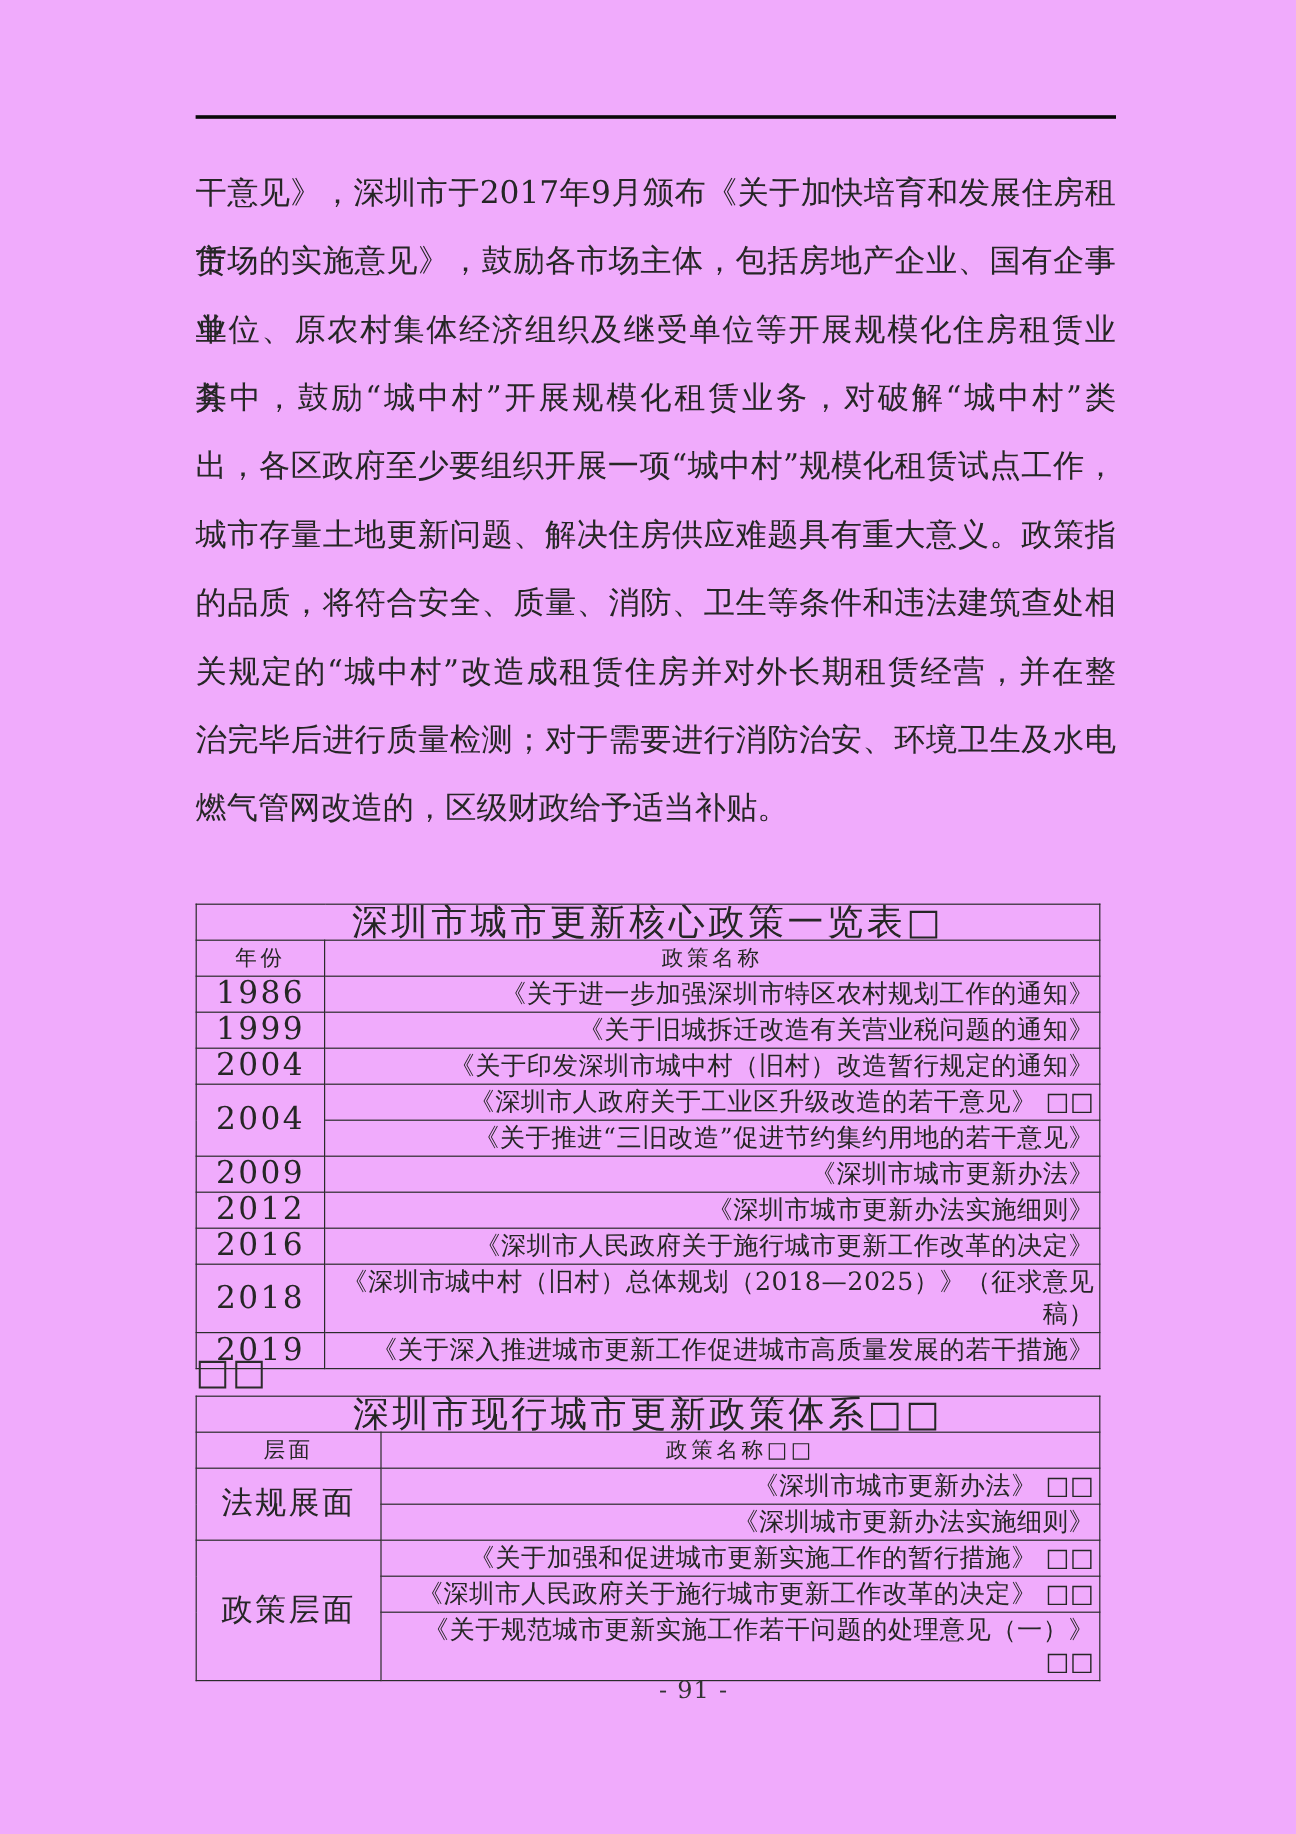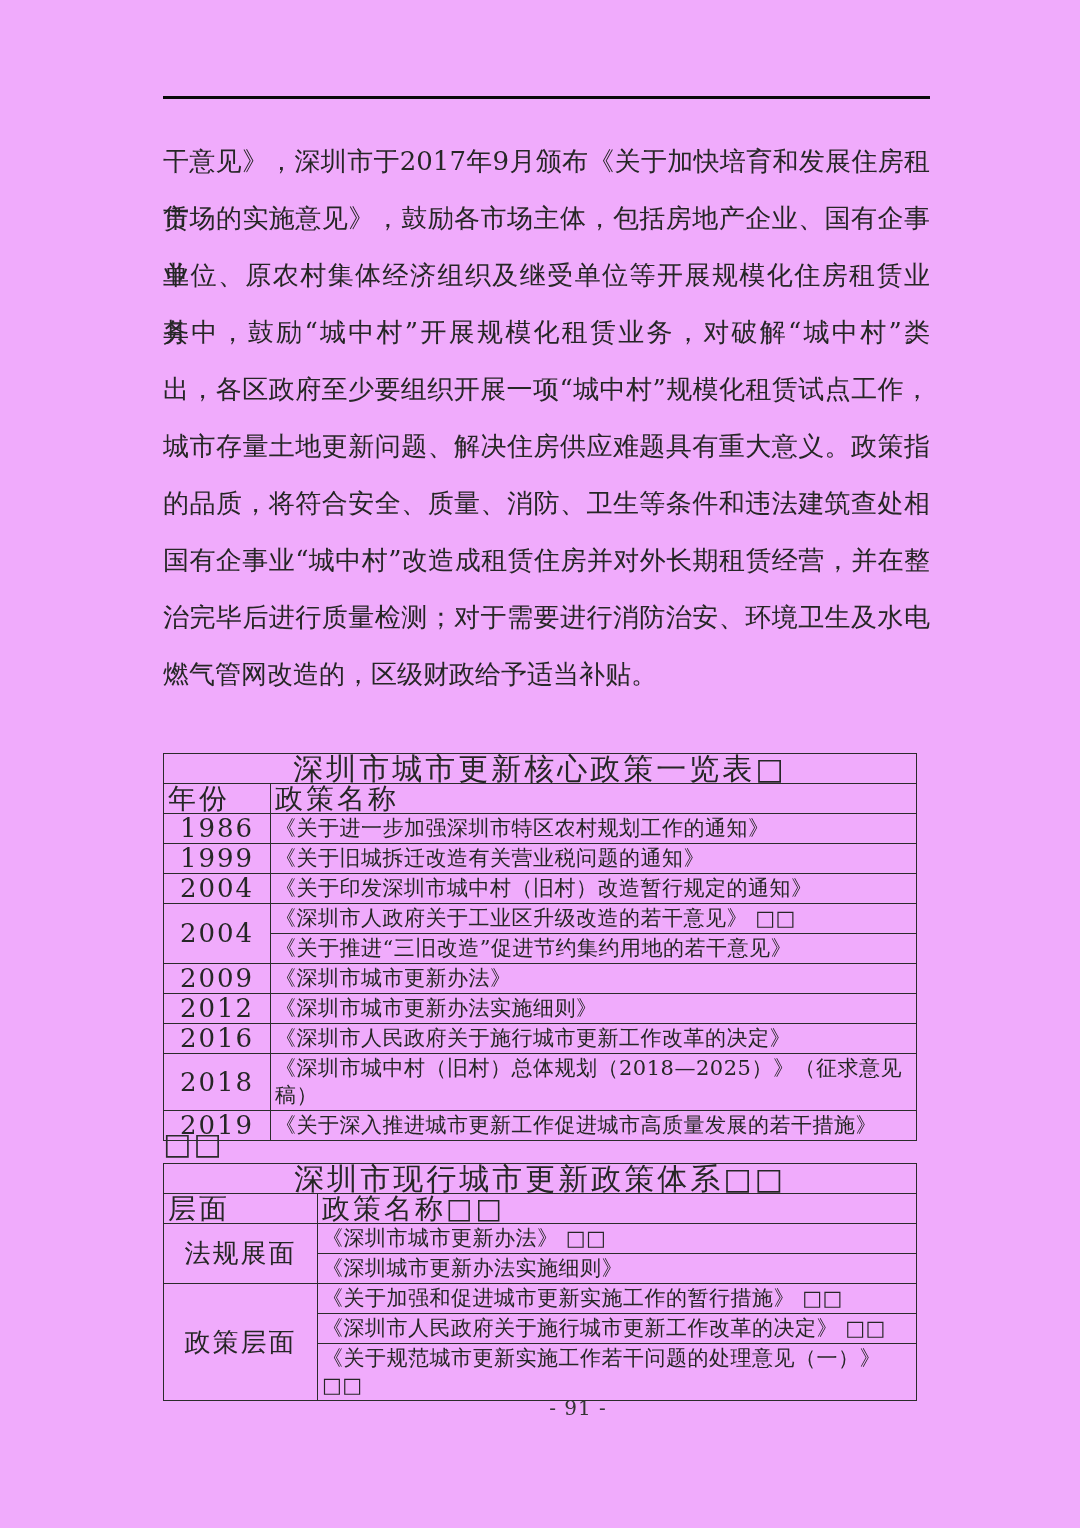--- a/index.html
+++ b/index.html
@@ -58,30 +58,31 @@
     padding: 1px 4px;
     vertical-align: middle;
     overflow: hidden;
   }
   .title-cell {
     text-align: center;
     letter-spacing: 3px;
     font-size: 30px;
   }
   .head-cell {
+    text-align: center;
     letter-spacing: 3px;
-    font-size: 28px;
+    font-size: 18px;
   }
   .label-cell {
     text-align: center;
     letter-spacing: 2px;
     font-size: 26px;
   }
   .policy-cell {
-    text-align: left;
+    text-align: right;
     letter-spacing: 0.5px;
     white-space: pre-wrap;
     padding-left: 8px;
   }
   .between-boxes {
     position: absolute;
     left: 163px;
     top: 1128px;
     font-size: 30px;
     line-height: 32px;
@@ -107,21 +108,21 @@
   <div class="top-rule"></div>
 
   <div class="body-text" id="bodyText">
       <div class="line">干意见》，深圳市于2017年9月颁布《关于加快培育和发展住房租赁</div>
       <div class="line">市场的实施意见》，鼓励各市场主体，包括房地产企业、国有企事业</div>
       <div class="line">单位、原农村集体经济组织及继受单位等开展规模化住房租赁业务。</div>
       <div class="line">其中，鼓励“城中村”开展规模化租赁业务，对破解“城中村”类</div>
       <div class="line">出，各区政府至少要组织开展一项“城中村”规模化租赁试点工作，</div>
       <div class="line">城市存量土地更新问题、解决住房供应难题具有重大意义。政策指</div>
       <div class="line">的品质，将符合安全、质量、消防、卫生等条件和违法建筑查处相</div>
-      <div class="line">国有企事业“城中村”改造成租赁住房并对外长期租赁经营，并在整</div>
+      <div class="line">关规定的“城中村”改造成租赁住房并对外长期租赁经营，并在整</div>
       <div class="line">治完毕后进行质量检测；对于需要进行消防治安、环境卫生及水电</div>
       <div class="line last">燃气管网改造的，区级财政给予适当补贴。</div>
     </div>
 
   <table class="doc-table" id="table1">
       <colgroup>
         <col style="width: 107px;">
         <col>
       </colgroup>
       <tbody>

